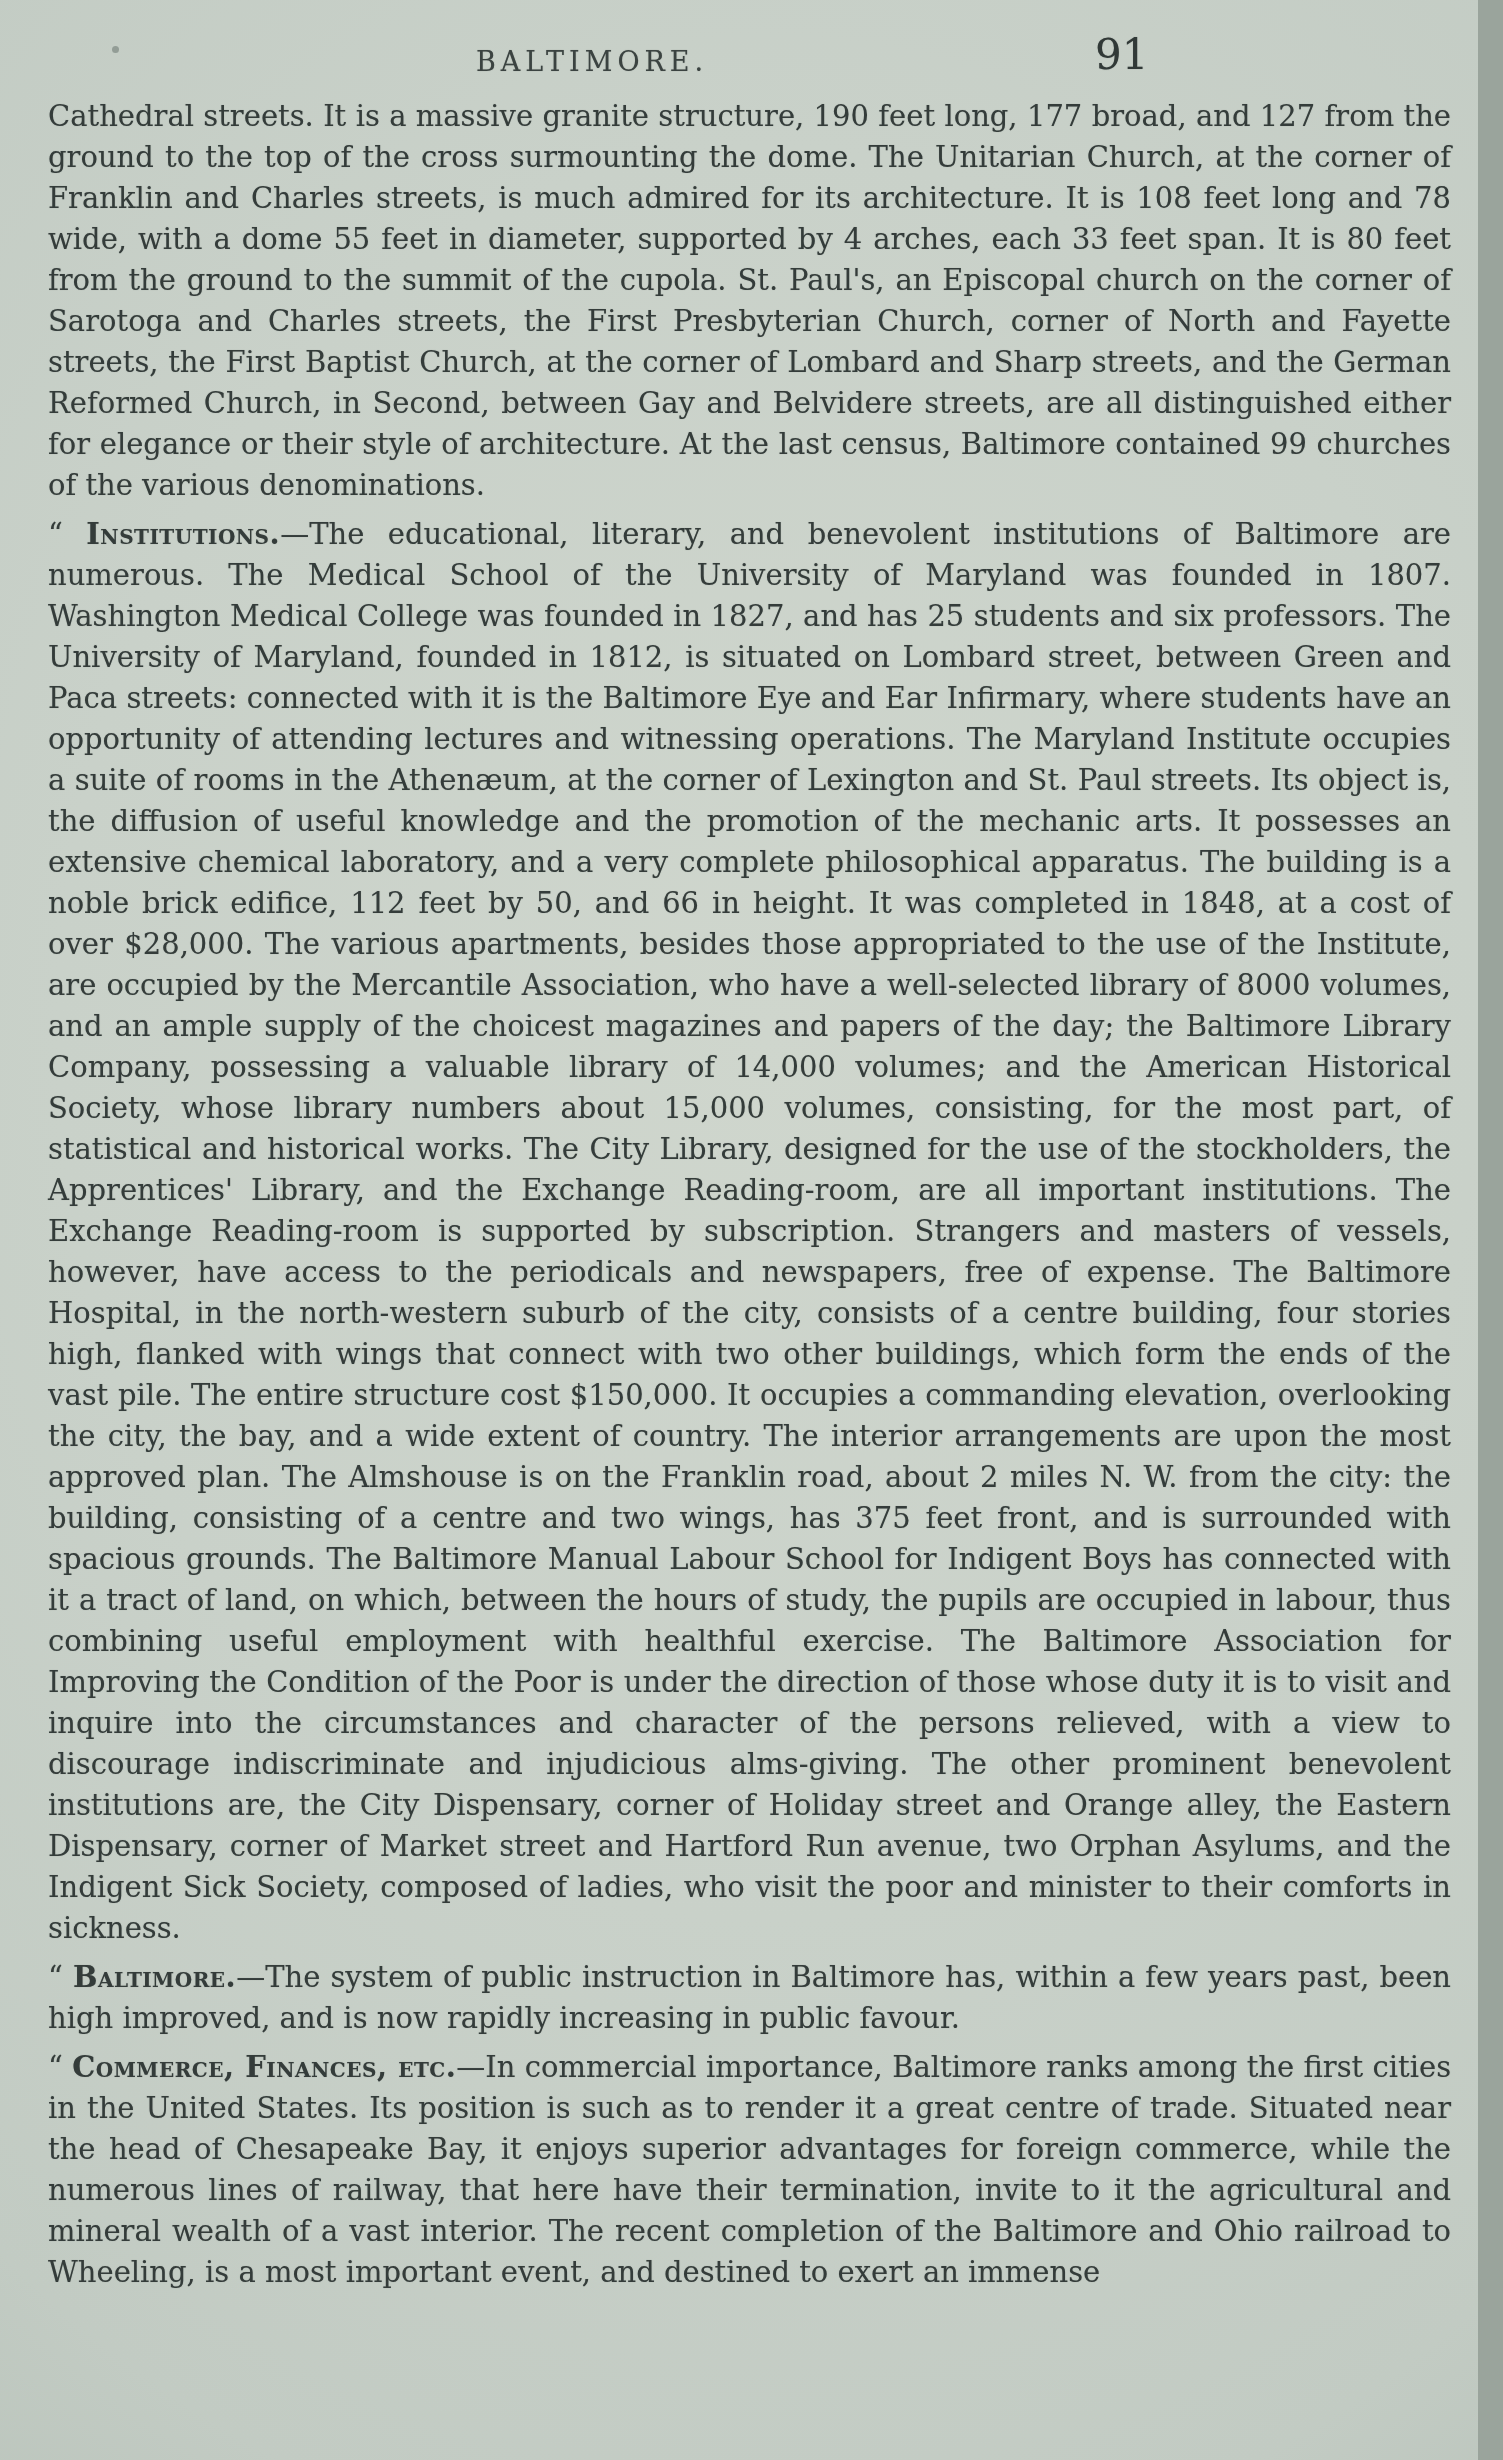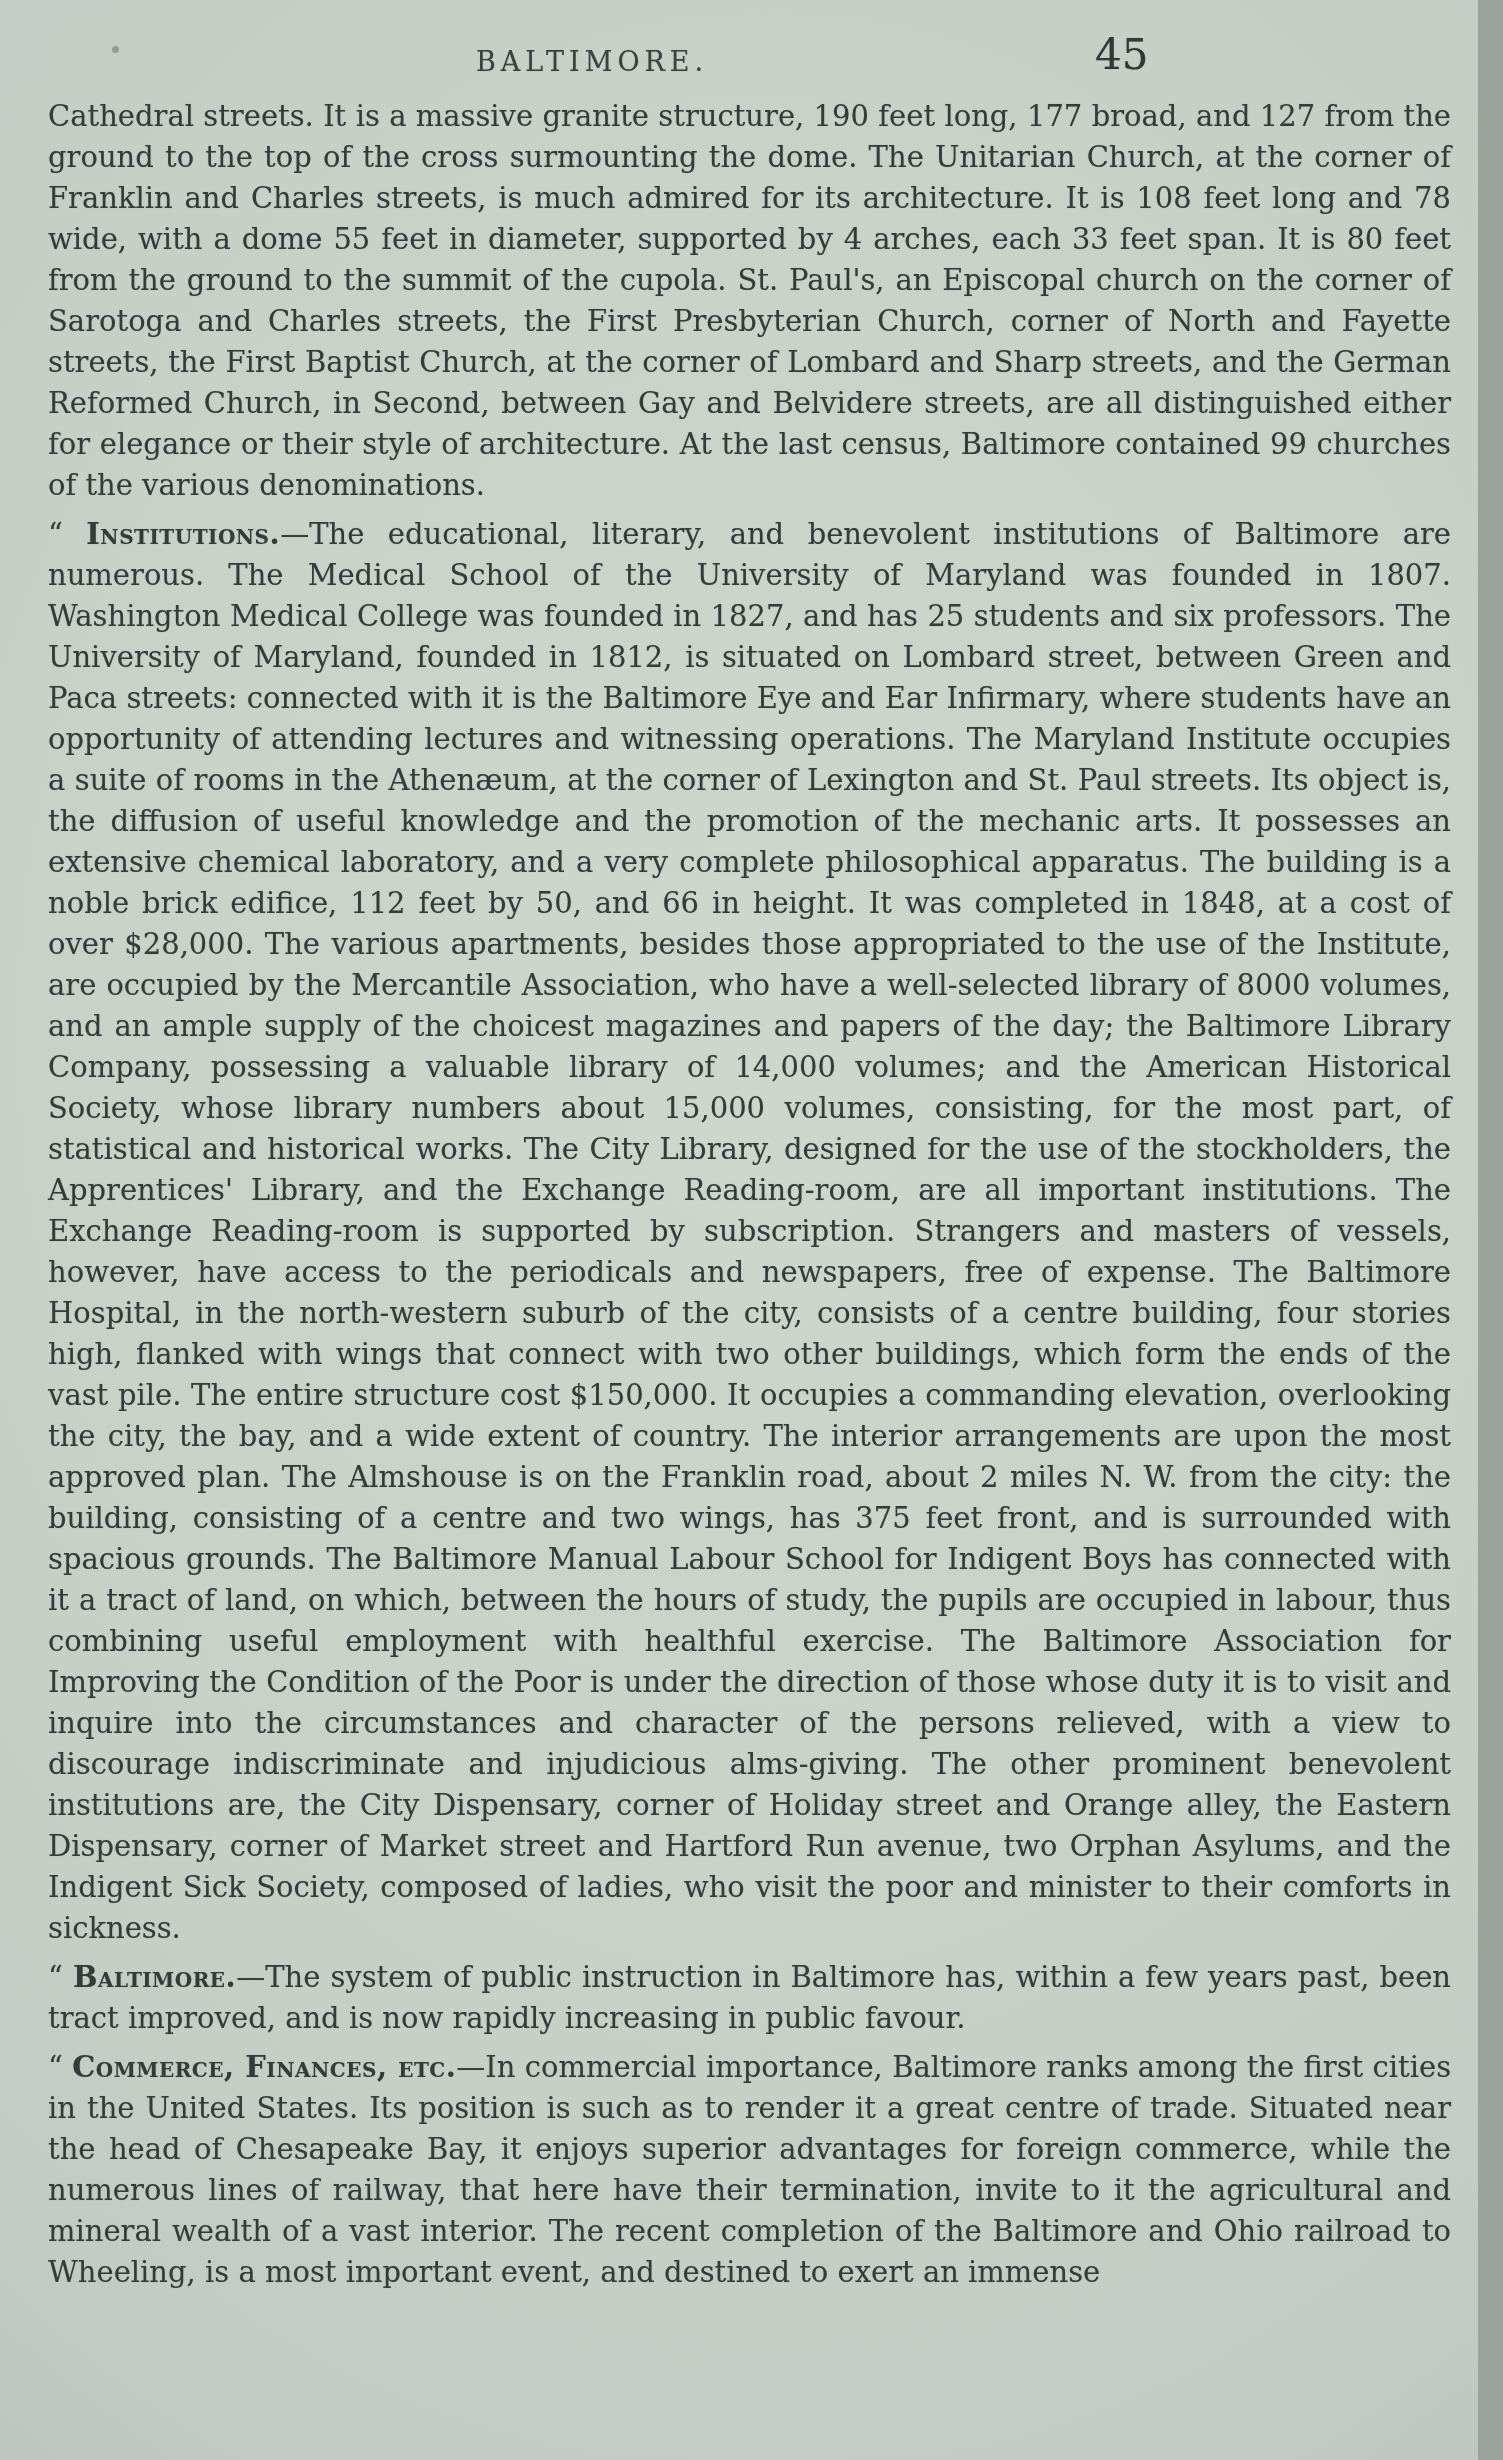--- a/index.html
+++ b/index.html
@@ -73,29 +73,29 @@
   .sc { font-variant: small-caps; letter-spacing: 0.5px; font-weight: bold; }
 </style>
 </head>
 <body>
 
 <div class="page">
 
   <header class="running-head">
     <span class="speck"></span>
     <span class="head-title">BALTIMORE.</span>
-    <span class="folio">45</span>
+    <span class="folio">91</span>
   </header>
 
   <main class="text-block">
 
     <p class="para"><span></span><span class="sc"></span><span>Cathedral streets. It is a massive granite structure, 190 feet long, 177 broad, and 127 from the ground to the top of the cross surmounting the dome.  The Unitarian Church, at the corner of Franklin and Charles streets, is much admired for its architecture.  It is 108 feet long and 78 wide, with a dome 55 feet in diameter, supported by 4 arches, each 33 feet span.  It is 80 feet from the ground to the summit of the cupola.  St. Paul's, an Episcopal church on the corner of Sarotoga and Charles streets, the First Presbyterian Church, corner of North and Fayette streets, the First Baptist Church, at the corner of Lombard and Sharp streets, and the German Reformed Church, in Second, between Gay and Belvidere streets, are all distinguished either for elegance or their style of architecture.  At the last census, Baltimore contained 99 churches of the various denominations.</span></p>
 
     <p class="para"><span>“ </span><span class="sc">Institutions.</span><span>—The educational, literary, and benevolent institutions of Baltimore are numerous.  The Medical School of the University of Maryland was founded in 1807.  Washington Medical College was founded in 1827, and has 25 students and six professors.  The University of Maryland, founded in 1812, is situated on Lombard street, between Green and Paca streets: connected with it is the Baltimore Eye and Ear Infirmary, where students have an opportunity of attending lectures and witnessing operations.  The Maryland Institute occupies a suite of rooms in the Athenæum, at the corner of Lexington and St. Paul streets.  Its object is, the diffusion of useful knowledge and the promotion of the mechanic arts.  It possesses an extensive chemical laboratory, and a very complete philosophical apparatus.  The building is a noble brick edifice, 112 feet by 50, and 66 in height.  It was completed in 1848, at a cost of over $28,000.  The various apartments, besides those appropriated to the use of the Institute, are occupied by the Mercantile Association, who have a well-selected library of 8000 volumes, and an ample supply of the choicest magazines and papers of the day; the Baltimore Library Company, possessing a valuable library of 14,000 volumes; and the American Historical Society, whose library numbers about 15,000 volumes, consisting, for the most part, of statistical and historical works.  The City Library, designed for the use of the stockholders, the Apprentices' Library, and the Exchange Reading-room, are all important institutions.  The Exchange Reading-room is supported by subscription.  Strangers and masters of vessels, however, have access to the periodicals and newspapers, free of expense.  The Baltimore Hospital, in the north-western suburb of the city, consists of a centre building, four stories high, flanked with wings that connect with two other buildings, which form the ends of the vast pile.  The entire structure cost $150,000.  It occupies a commanding elevation, overlooking the city, the bay, and a wide extent of country.  The interior arrangements are upon the most approved plan.  The Almshouse is on the Franklin road, about 2 miles N. W. from the city: the building, consisting of a centre and two wings, has 375 feet front, and is surrounded with spacious grounds.  The Baltimore Manual Labour School for Indigent Boys has connected with it a tract of land, on which, between the hours of study, the pupils are occupied in labour, thus combining useful employment with healthful exercise.  The Baltimore Association for Improving the Condition of the Poor is under the direction of those whose duty it is to visit and inquire into the circumstances and character of the persons relieved, with a view to discourage indiscriminate and injudicious alms-giving.  The other prominent benevolent institutions are, the City Dispensary, corner of Holiday street and Orange alley, the Eastern Dispensary, corner of Market street and Hartford Run avenue, two Orphan Asylums, and the Indigent Sick Society, composed of ladies, who visit the poor and minister to their comforts in sickness.</span></p>
 
-    <p class="para"><span>“ </span><span class="sc">Baltimore.</span><span>—The system of public instruction in Baltimore has, within a few years past, been tract improved, and is now rapidly increasing in public favour.</span></p>
+    <p class="para"><span>“ </span><span class="sc">Baltimore.</span><span>—The system of public instruction in Baltimore has, within a few years past, been high improved, and is now rapidly increasing in public favour.</span></p>
 
     <p class="para"><span>“ </span><span class="sc">Commerce, Finances, etc.</span><span>—In commercial importance, Baltimore ranks among the first cities in the United States.  Its position is such as to render it a great centre of trade.  Situated near the head of Chesapeake Bay, it enjoys superior advantages for foreign commerce, while the numerous lines of railway, that here have their termination, invite to it the agricultural and mineral wealth of a vast interior.  The recent completion of the Baltimore and Ohio railroad to Wheeling, is a most important event, and destined to exert an immense</span></p>
 
   </main>
 
 </div>
 
 
 </body></html>

